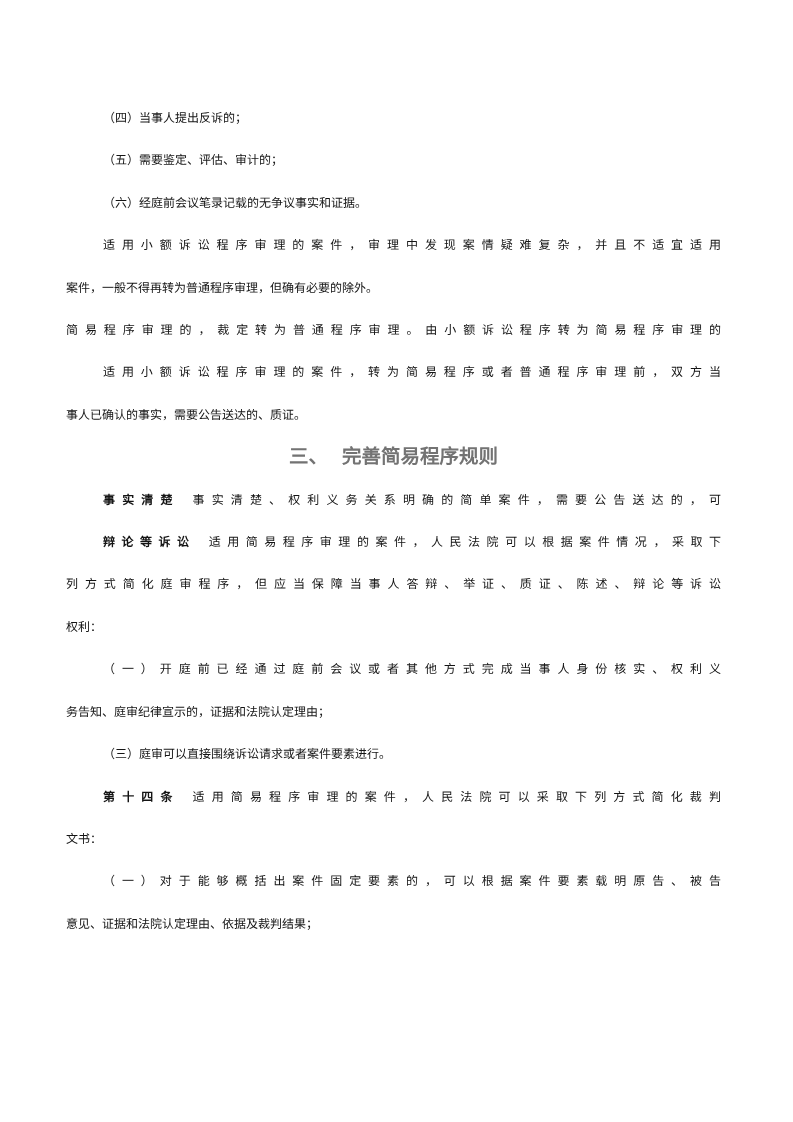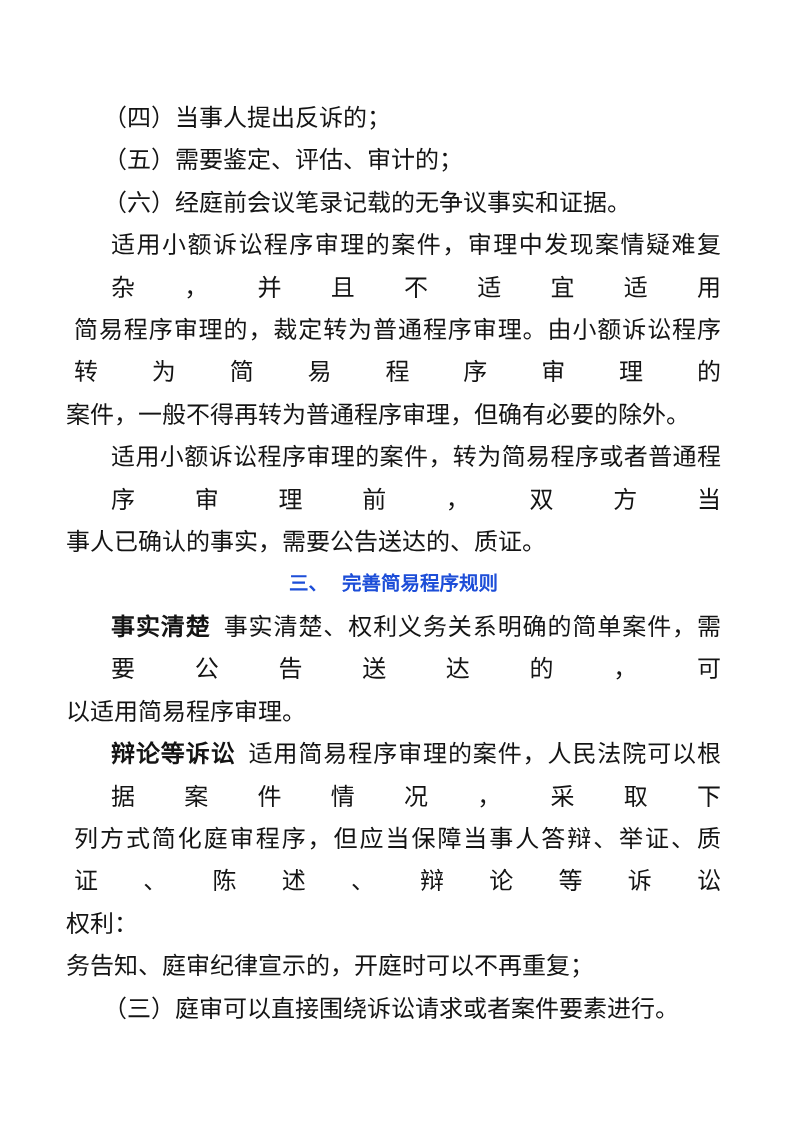--- a/index.html
+++ b/index.html
@@ -16,32 +16,31 @@
     overflow: hidden;
     font-family: "Liberation Serif", "DejaVu Serif", serif;
     color: #141414;
   }
   .content {
     box-sizing: border-box;
     padding: 97px 72px 0 66px;
     width: 793px;
   }
   .line {
-    font-size: 24px;
+    font-size: 12px;
     line-height: 42.4px;
     white-space: nowrap;
     text-align: left;
     color: #141414;
   }
   .line.fill {
     white-space: normal;
     text-align: justify;
     text-align-last: justify;
     text-justify: inter-character;
-    margin-left: 8px;
   }
   .line.indent {
     padding-left: 37px; 
   }
   .line.indent.fill {
     padding-left: 37px;
   }
   .run {
     font-family: "Liberation Serif", "DejaVu Serif", serif;
   }
@@ -49,21 +48,21 @@
     font-family: "DejaVu Sans", "Liberation Sans", sans-serif;
     font-weight: 700;
     margin-right: 13px;
   }
   .heading-line {
     font-size: 19.5px;
     line-height: 42.4px;
     text-align: center;
     font-weight: 700;
     font-family: "DejaVu Sans", "Liberation Sans", sans-serif;
-    color: #1d4ed8;
+    color: #737373;
   }
   .heading-prefix {
     margin-right: 14px;
   }
 </style>
 </head>
 <body>
 
 <div class="page">
   <div class="content">
@@ -71,37 +70,45 @@
         <div class="line indent"><span class="run">（四）当事人提出反诉的；</span></div>
       </div>
       <div>
         <div class="line indent"><span class="run">（五）需要鉴定、评估、审计的；</span></div>
       </div>
       <div>
         <div class="line indent"><span class="run">（六）经庭前会议笔录记载的无争议事实和证据。</span></div>
       </div>
       <div>
         <div class="line indent fill"><span class="run">适用小额诉讼程序审理的案件，审理中发现案情疑难复杂，并且不适宜适用</span></div>
+        <div class="line"><span class="run">案件，一般不得再转为普通程序审理，但确有必要的除外。</span></div>
         <div class="line fill"><span class="run">简易程序审理的，裁定转为普通程序审理。由小额诉讼程序转为简易程序审理的</span></div>
-        <div class="line"><span class="run">案件，一般不得再转为普通程序审理，但确有必要的除外。</span></div>
       </div>
       <div>
         <div class="line indent fill"><span class="run">适用小额诉讼程序审理的案件，转为简易程序或者普通程序审理前，双方当</span></div>
         <div class="line"><span class="run">事人已确认的事实，需要公告送达的、质证。</span></div>
       </div>
       <div class="heading-line"><span class="heading-prefix">三、</span><span>完善简易程序规则</span></div>
       <div>
         <div class="line indent fill"><span class="run bold">事实清楚</span><span class="run">事实清楚、权利义务关系明确的简单案件，需要公告送达的，可</span></div>
-        <div class="line"><span class="run">以适用简易程序审理。</span></div>
       </div>
       <div>
         <div class="line indent fill"><span class="run bold">辩论等诉讼</span><span class="run">适用简易程序审理的案件，人民法院可以根据案件情况，采取下</span></div>
         <div class="line fill"><span class="run">列方式简化庭审程序，但应当保障当事人答辩、举证、质证、陈述、辩论等诉讼</span></div>
         <div class="line"><span class="run">权利：</span></div>
       </div>
       <div>
-        <div class="line"><span class="run">务告知、庭审纪律宣示的，开庭时可以不再重复；</span></div>
+        <div class="line indent fill"><span class="run">（一）开庭前已经通过庭前会议或者其他方式完成当事人身份核实、权利义</span></div>
+        <div class="line"><span class="run">务告知、庭审纪律宣示的，证据和法院认定理由；</span></div>
       </div>
       <div>
         <div class="line indent"><span class="run">（三）庭审可以直接围绕诉讼请求或者案件要素进行。</span></div>
+      </div>
+      <div>
+        <div class="line indent fill"><span class="run bold">第十四条</span><span class="run">适用简易程序审理的案件，人民法院可以采取下列方式简化裁判</span></div>
+        <div class="line"><span class="run">文书：</span></div>
+      </div>
+      <div>
+        <div class="line indent fill"><span class="run">（一）对于能够概括出案件固定要素的，可以根据案件要素载明原告、被告</span></div>
+        <div class="line"><span class="run">意见、证据和法院认定理由、依据及裁判结果；</span></div>
       </div>
     </div>
 </div>
 
 </body></html>

